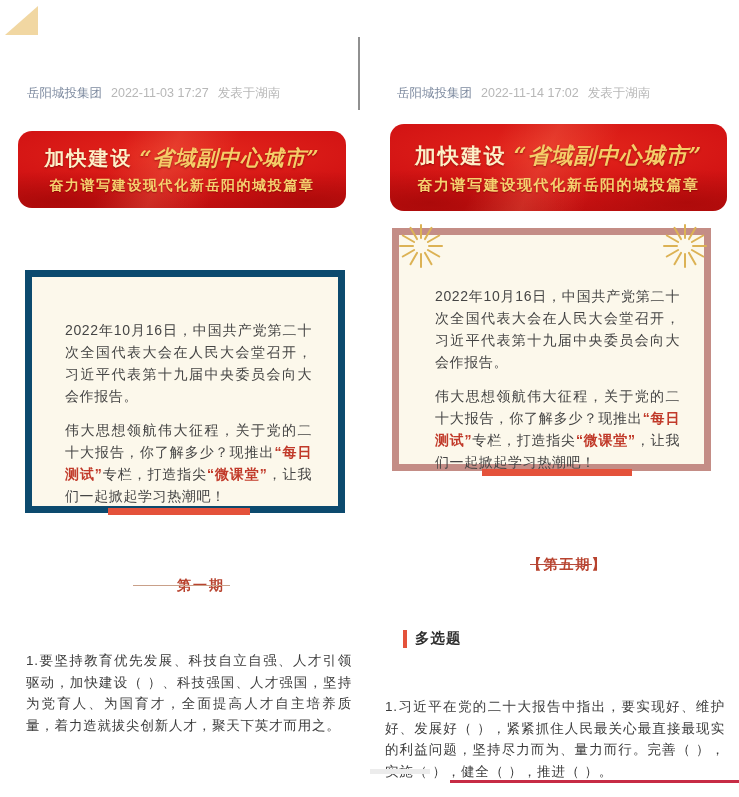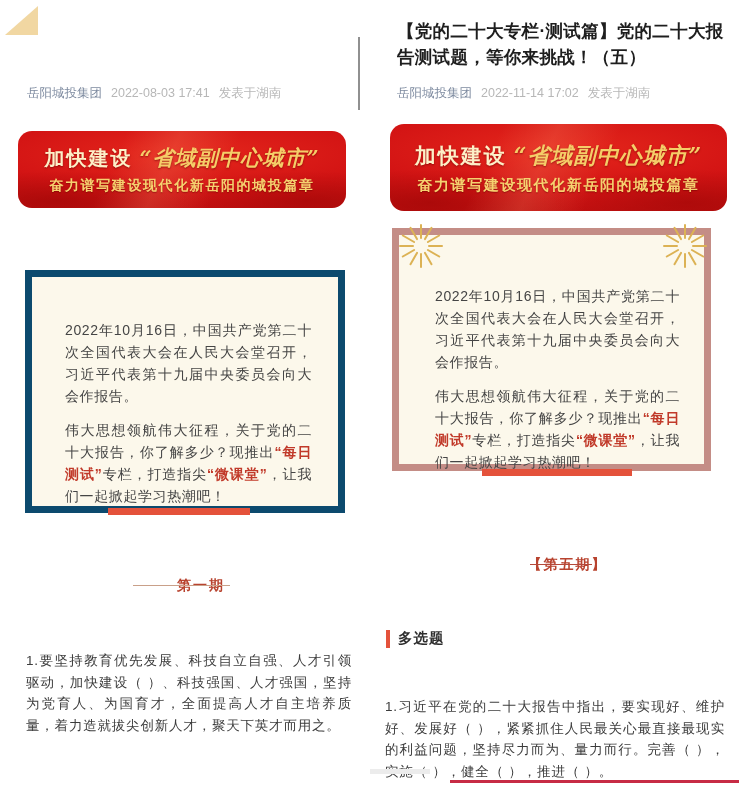--- a/index.html
+++ b/index.html
@@ -52,21 +52,21 @@
   .red-bar-right{left:112px;top:469px;width:150px;}
 
   .issue{position:absolute;margin:16px;font-size:14px;font-weight:bold;color:#b8432f;
         text-align:center;letter-spacing:2px;}
   .issue-left{left:25px;top:561px;width:320px;}
   .issue-right{left:22px;top:540px;width:319px;}
   .issue-line{position:absolute;height:1px;}
   .issue-line-left{left:133px;top:585px;width:97px;background:#c9a089;}
   .issue-line-right{left:160px;top:564px;width:62px;background:#b5493a;}
 
-  .section{position:absolute;left:16px;top:629px;display:flex;align-items:center;}
+  .section{position:absolute;left:33px;top:629px;display:flex;align-items:center;}
   .section-bar{width:4px;height:18px;background:#e4523b;margin-right:8px;}
   .section-label{font-size:14.5px;font-weight:bold;color:#2e2e2e;letter-spacing:1px;}
 
   .question{position:absolute;margin:0;font-size:13.5px;line-height:21.5px;color:#3c3c3c;
         letter-spacing:0.8px;text-align:justify;}
   .question-left{left:26px;top:650px;width:326px;}
   .question-right{left:15px;top:696px;width:340px;}
 
   .divider{position:absolute;left:358px;top:37px;width:2px;height:73px;background:#909090;}
 
@@ -78,21 +78,21 @@
   .sb-right{left:292px;top:223px;}
 </style>
 </head>
 <body>
 
 <div class="page">
 
   <div class="col col-left">
     <div class="corner-triangle"></div>
     <div class="meta">
-      <span class="account">岳阳城投集团</span><span class="date">2022-08-03 17:41</span><span class="loc">发表于湖南</span>
+      <span class="account">岳阳城投集团</span><span class="date">2022-11-03 17:27</span><span class="loc">发表于湖南</span>
     </div>
 
     <div class="banner banner-left">
       <div class="b-line1">
         <span class="b-prefix">加快建设</span>
         <span class="b-quote">“省域副中心城市”</span>
       </div>
       <div class="b-line2">奋力谱写建设现代化新岳阳的城投篇章</div>
     </div>
 
@@ -104,21 +104,20 @@
 
     <p class="issue issue-left">第一期</p>
     <div class="issue-line issue-line-left"></div>
 
     <p class="question question-left">1.要坚持教育优先发展、科技自立自强、人才引领驱动，加快建设（ ）、科技强国、人才强国，坚持为党育人、为国育才，全面提高人才自主培养质量，着力造就拔尖创新人才，聚天下英才而用之。</p>
   </div>
 
   <div class="divider"></div>
 
   <div class="col col-right">
-    <h1 class="title">【党的二十大专栏·测试篇】党的二十大报告测试题，等你来挑战！（五）</h1>
     <div class="meta">
       <span class="account">岳阳城投集团</span><span class="date">2022-11-14 17:02</span><span class="loc">发表于湖南</span>
     </div>
 
     <div class="banner banner-right">
       <div class="b-line1">
         <span class="b-prefix">加快建设</span>
         <span class="b-quote">“省域副中心城市”</span>
       </div>
       <div class="b-line2">奋力谱写建设现代化新岳阳的城投篇章</div>

